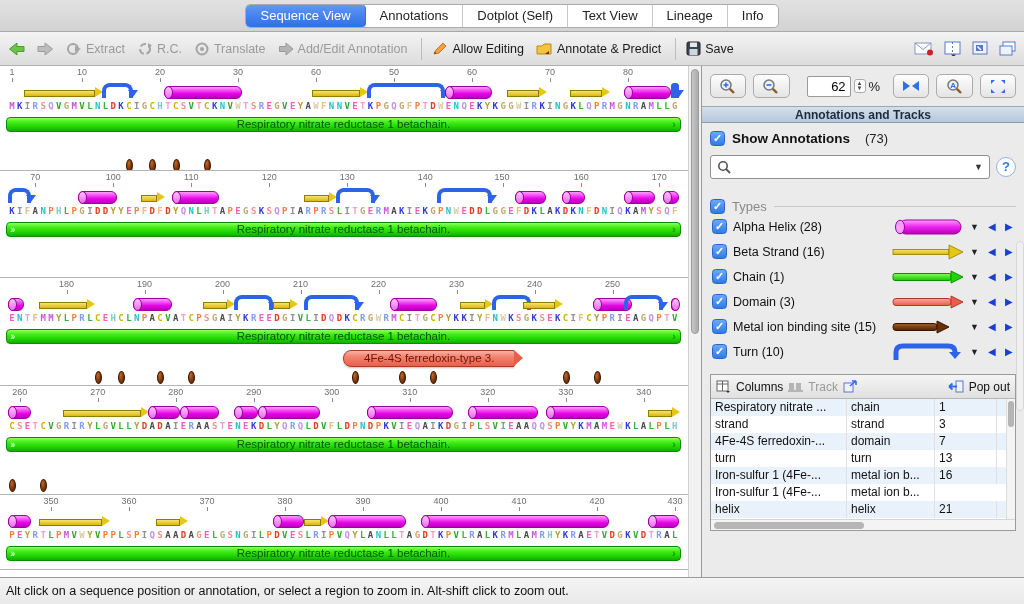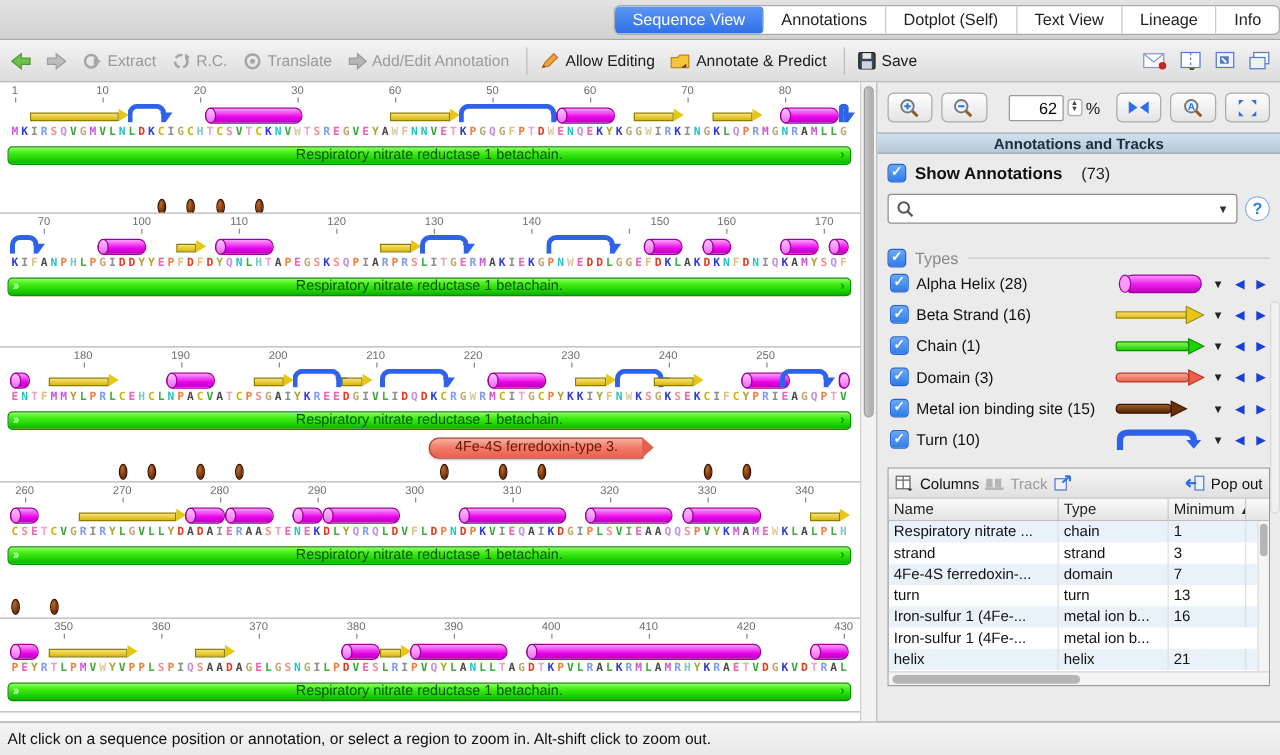--- a/index.html
+++ b/index.html
@@ -1,19 +1,19 @@
 <!DOCTYPE html>
 <html><head>
 <meta charset="utf-8">
 <style>
   * { margin:0; padding:0; box-sizing:border-box; }
   html,body { width:1024px; height:604px; overflow:hidden; font-family:"Liberation Sans", sans-serif; background:#e8e8e8; }
 
   
-  .tabbar { height:32px; background:linear-gradient(180deg,#e2e2e2,#d2d2d2); border-bottom:1px solid #a8a8a8; display:flex; justify-content:flex-end; align-items:center; position:relative; }
+  .tabbar { height:32px; background:linear-gradient(180deg,#e2e2e2,#d2d2d2); border-bottom:1px solid #a8a8a8; display:flex; justify-content:center; align-items:center; position:relative; }
   .tabs { display:flex; background:#ffffff; border:1px solid #ababab; border-radius:5px; overflow:hidden; height:24px; }
   .tab { padding:0 14px; font-size:13px; color:#222; display:flex; align-items:center; border-right:1px solid #c8c8c8; cursor:default; }
   .tab:last-child { border-right:none; }
   .tab.active { background:linear-gradient(180deg,#5e97f5,#2f6fe8); color:#fff; border-radius:4px; margin:0; border-right-color:#2f6fe8; }
 
   
   .toolbar { height:34px; background:linear-gradient(180deg,#f4f4f4,#dcdcdc); border-bottom:1px solid #b0b0b0; display:flex; align-items:center; padding:0 8px; font-size:12.5px; }
   .tbtn { display:flex; align-items:center; gap:4px; margin-right:12px; color:#1a1a1a; white-space:nowrap; }
   .tbtn.disabled { color:#9a9a9a; }
   .tsep { width:1px; height:22px; background:#bdbdbd; margin:0 10px 0 2px; }
@@ -279,21 +279,21 @@
           <div class="tick-label" style="left: 113.3px;">100</div>
           <div class="tick-mark" style="left: 113.3px;"></div>
           <div class="tick-label" style="left: 191.3px;">110</div>
           <div class="tick-mark" style="left: 191.3px;"></div>
           <div class="tick-label" style="left: 269.3px;">120</div>
           <div class="tick-mark" style="left: 269.3px;"></div>
           <div class="tick-label" style="left: 347.3px;">130</div>
           <div class="tick-mark" style="left: 347.3px;"></div>
           <div class="tick-label" style="left: 425.3px;">140</div>
           <div class="tick-mark" style="left: 425.3px;"></div>
-          <div class="tick-label" style="left: 528px;">150</div>
+          <div class="tick-label" style="left: 502px;">150</div>
           <div class="tick-mark" style="left: 503.3px;"></div>
           <div class="tick-label" style="left: 581.3px;">160</div>
           <div class="tick-mark" style="left: 581.3px;"></div>
           <div class="tick-label" style="left: 659.3px;">170</div>
           <div class="tick-mark" style="left: 659.3px;"></div>
           <div class="g-turn" style="left: 8px; width: 23.4px;"></div>
           <div class="g-helix" style="left: 78.2px; width: 39px;"></div>
           <div class="g-strand" style="left: 140.6px; width: 23.4px;"></div>
           <div class="g-helix" style="left: 171.8px; width: 46.8px;"></div>
           <div class="g-strand" style="left: 304.4px; width: 31.2px;"></div>
@@ -595,25 +595,20 @@
               <rect x="1" y="3" width="9" height="9" fill="#eef3fb" stroke="#5a78c8"></rect>
               <path d="M7 6 L13 1 M13 1 L13 5 M13 1 L9 1" stroke="#2f6fe8" stroke-width="1.6" fill="none"></path>
             </svg>
           <span class="spacer"></span>
           <svg width="16" height="13">
               <rect x="8" y="1" width="7" height="11" fill="#eef3fb" stroke="#5a78c8"></rect>
               <path d="M9 6.5 L1 6.5 M1 6.5 L4.5 3.5 M1 6.5 L4.5 9.5" stroke="#2f6fe8" stroke-width="1.8" fill="none"></path>
             </svg>
           <span class="lbl">Pop out</span>
         </div>
-        <div class="grid-head" id="grid-head">
-            <div class="hc" style="width: 136px;">Name</div>
-            <div class="hc" style="width: 88px;">Type</div>
-            <div class="hc" style="width: 62px;">Minimum ▲</div>
-          </div>
         <div class="grid-body" id="grid-body">
 
         <div class="grid-row alt">
               <div class="c" style="width: 136px;">Respiratory nitrate ...</div>
               <div class="c" style="width: 88px;">chain</div>
               <div class="c" style="width: 62px;">1</div>
             </div>
             <div class="grid-row">
               <div class="c" style="width: 136px;">strand</div>
               <div class="c" style="width: 88px;">strand</div>

